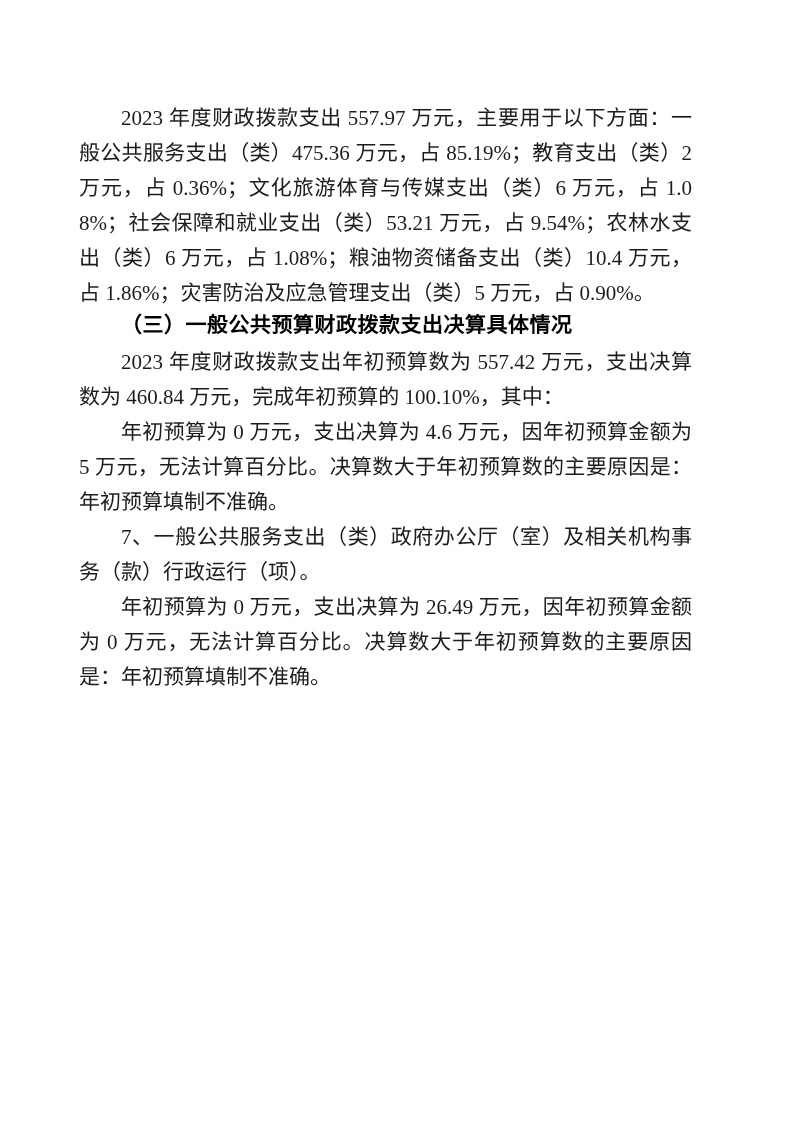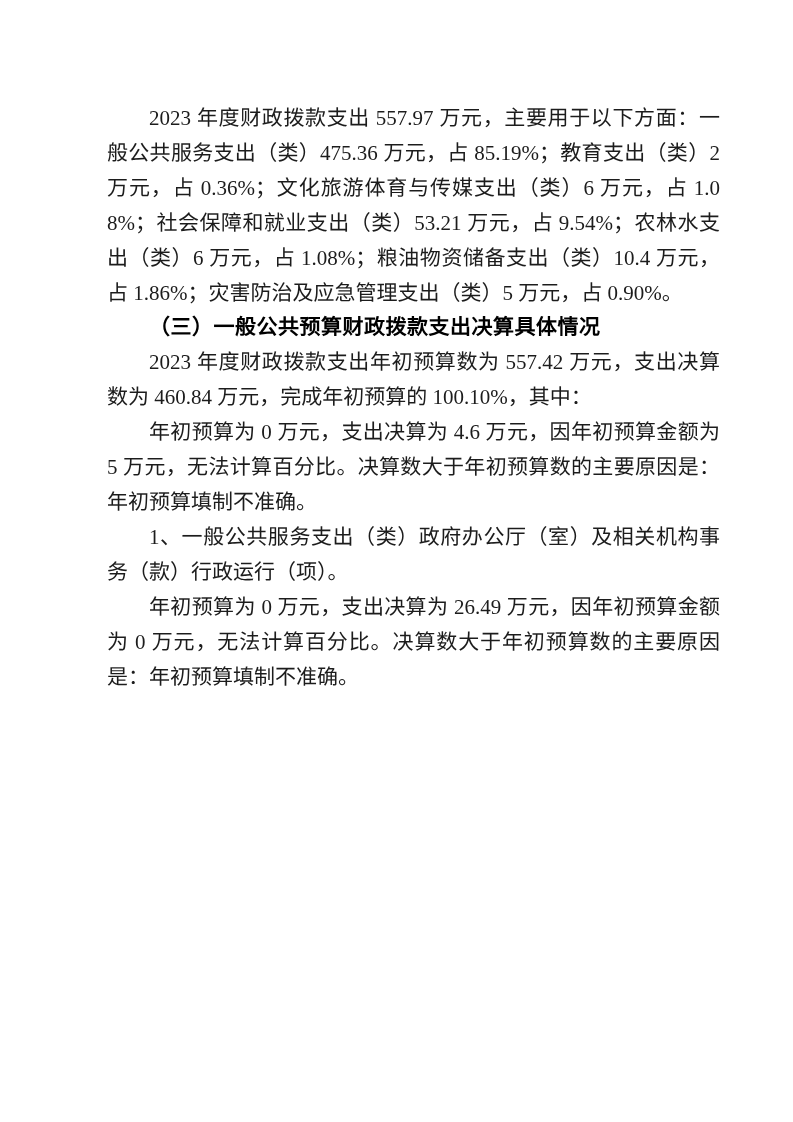--- a/index.html
+++ b/index.html
@@ -9,55 +9,55 @@
   }
   .page {
     position: relative;
     width: 793px;
     height: 1122px;
     background: #ffffff;
     overflow: hidden;
   }
   .content {
     position: absolute;
-    left: 107px;
+    left: 79px;
     top: 101px;
     width: 613px;
   }
   .para {
     margin: 0;
     padding: 0;
     font-family: "Liberation Serif", "DejaVu Serif", serif;
     font-size: 21px;
     line-height: 34.9px;
     color: #1c1c1c;
     text-align: justify;
     text-justify: inter-character;
     text-indent: 2em;
     word-break: break-all;
     font-weight: 400;
   }
   .heading {
     margin: 0;
     padding: 0;
-    font-family: Liberation Sans, sans-serif;
+    font-family: Liberation Mono, monospace;
     font-size: 21px;
     line-height: 34.9px;
     color: #000000;
     text-align: left;
     text-indent: 2em;
     font-weight: 700;
     letter-spacing: 0.5px;
   }
 </style>
 </head>
 <body>
 
 <div class="page">
   <div class="content">
     <p class="para">2023 年度财政拨款支出 557.97 万元，主要用于以下方面：一般公共服务支出（类）475.36 万元，占 85.19%；教育支出（类）2 万元，占 0.36%；文化旅游体育与传媒支出（类）6 万元，占 1.08%；社会保障和就业支出（类）53.21 万元，占 9.54%；农林水支出（类）6 万元，占 1.08%；粮油物资储备支出（类）10.4 万元，占 1.86%；灾害防治及应急管理支出（类）5 万元，占 0.90%。</p>
     <p class="heading">（三）一般公共预算财政拨款支出决算具体情况</p>
     <p class="para">2023 年度财政拨款支出年初预算数为 557.42 万元，支出决算数为 460.84 万元，完成年初预算的 100.10%，其中：</p>
     <p class="para">年初预算为 0 万元，支出决算为 4.6 万元，因年初预算金额为 5 万元，无法计算百分比。决算数大于年初预算数的主要原因是：年初预算填制不准确。</p>
-    <p class="para">1、一般公共服务支出（类）政府办公厅（室）及相关机构事务（款）行政运行（项）。</p>
+    <p class="para">7、一般公共服务支出（类）政府办公厅（室）及相关机构事务（款）行政运行（项）。</p>
     <p class="para">年初预算为 0 万元，支出决算为 26.49 万元，因年初预算金额为 0 万元，无法计算百分比。决算数大于年初预算数的主要原因是：年初预算填制不准确。</p>
   </div>
 </div>
 
 </body></html>

